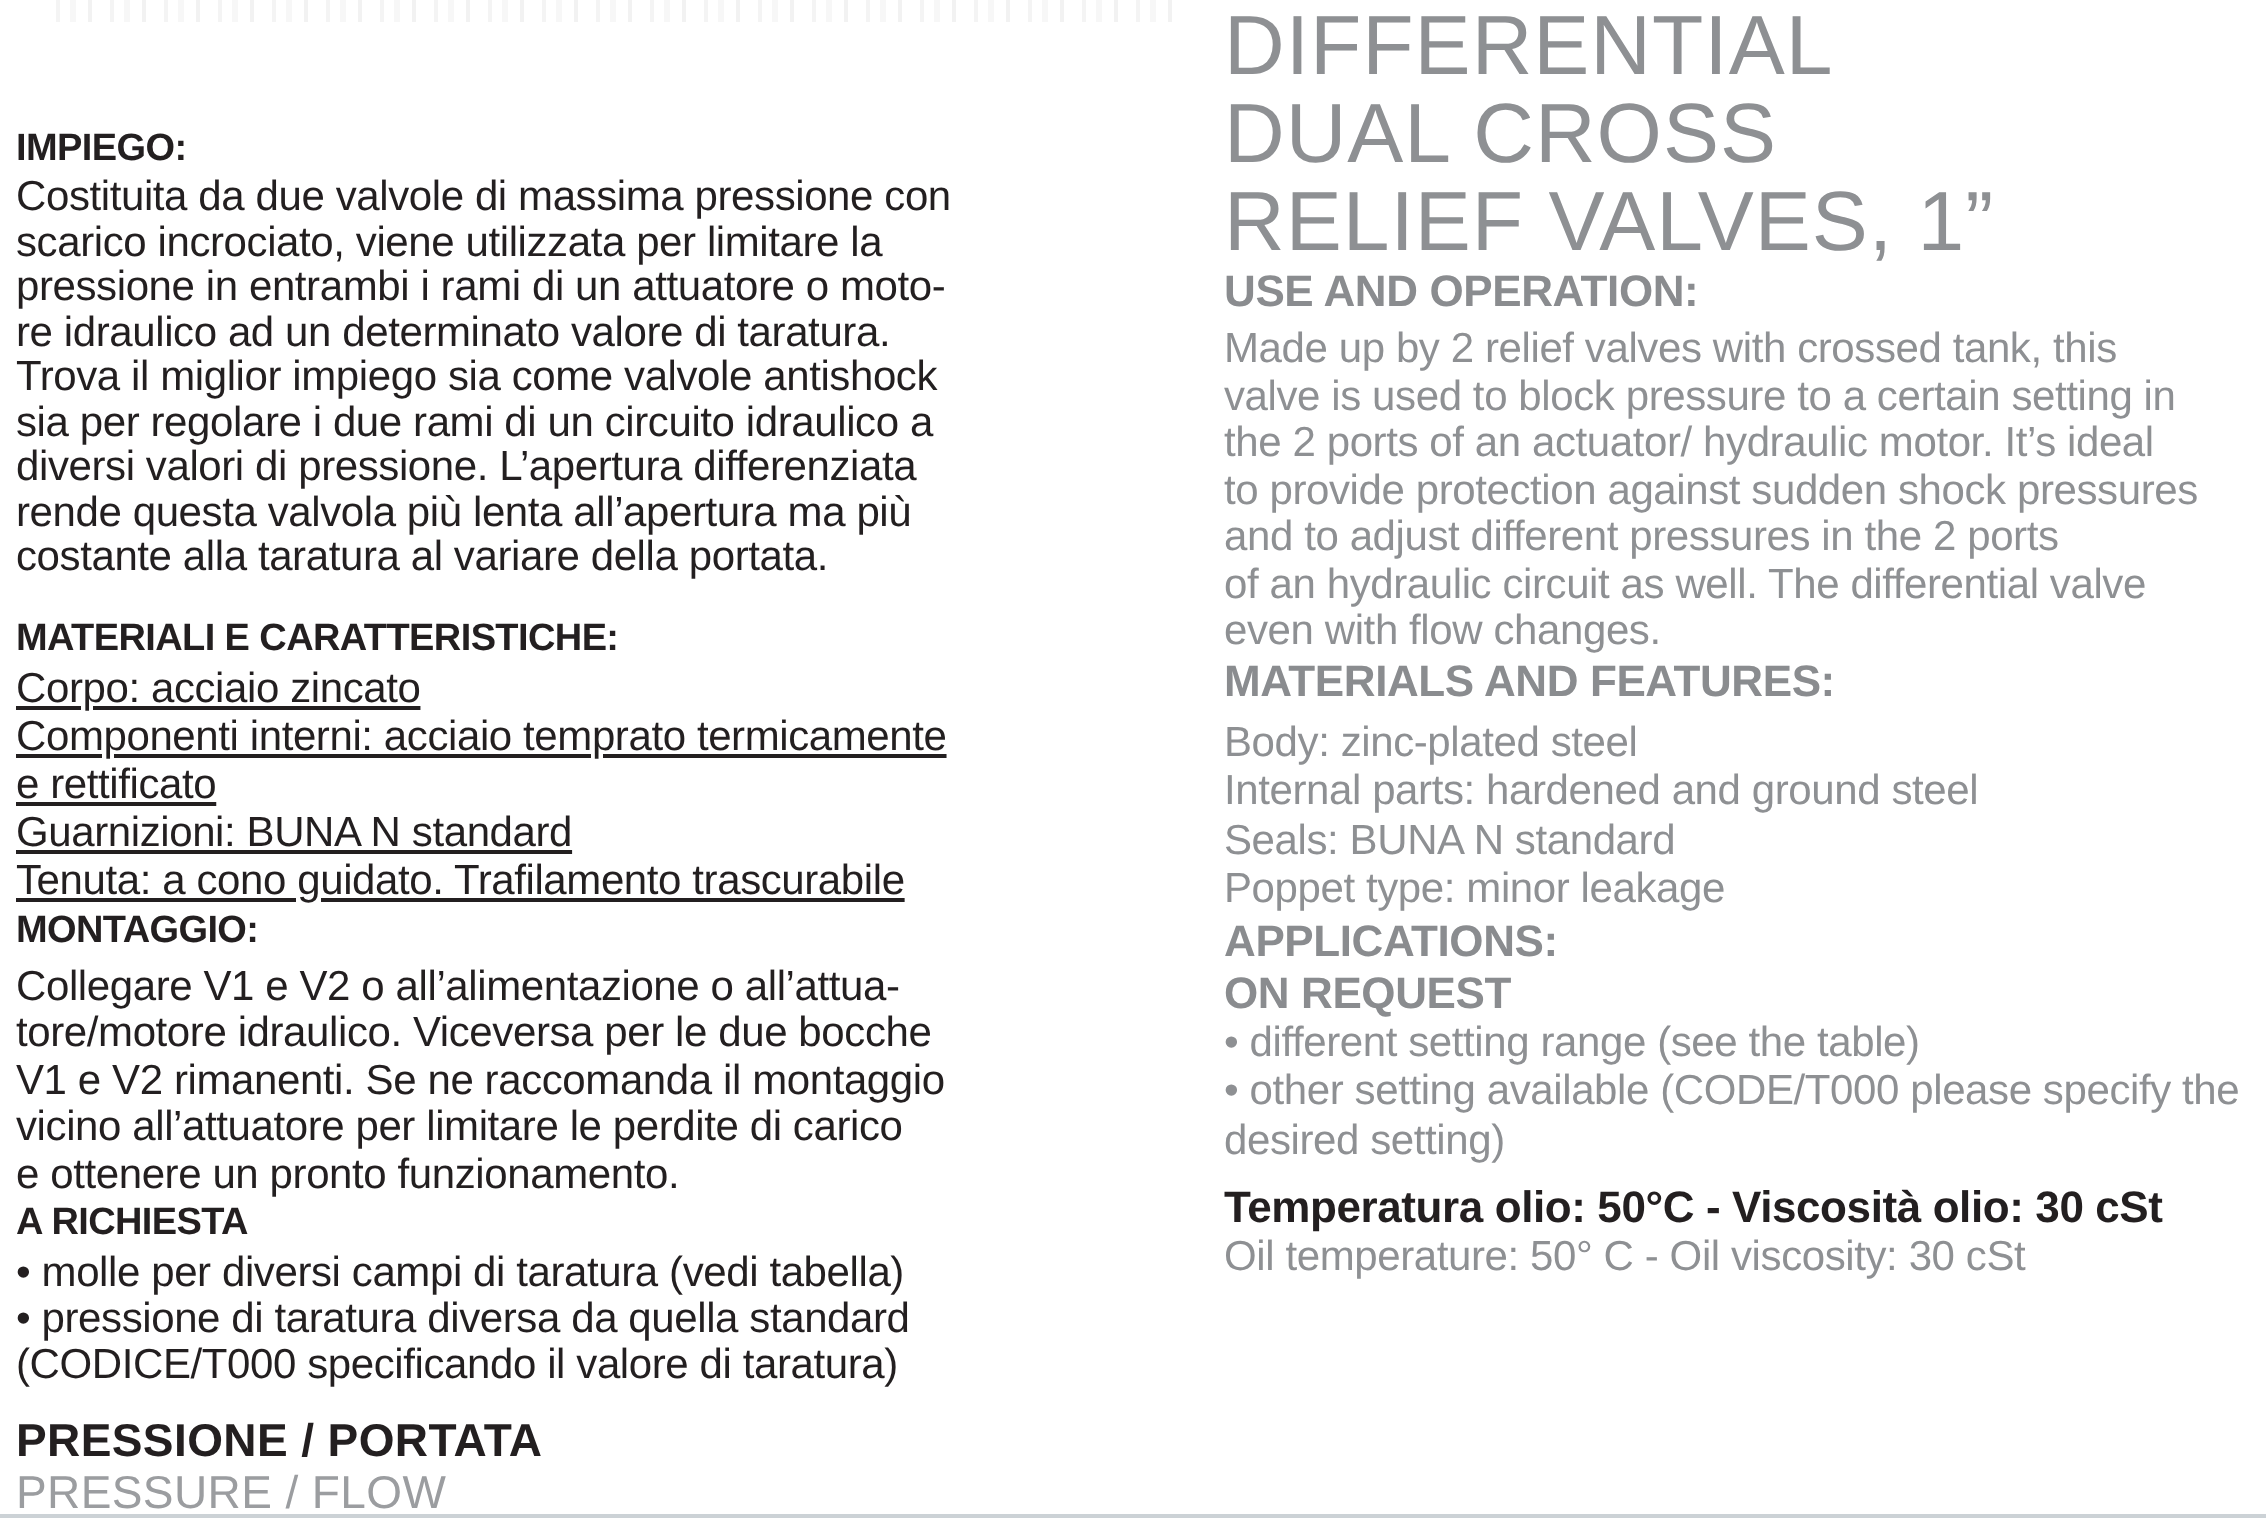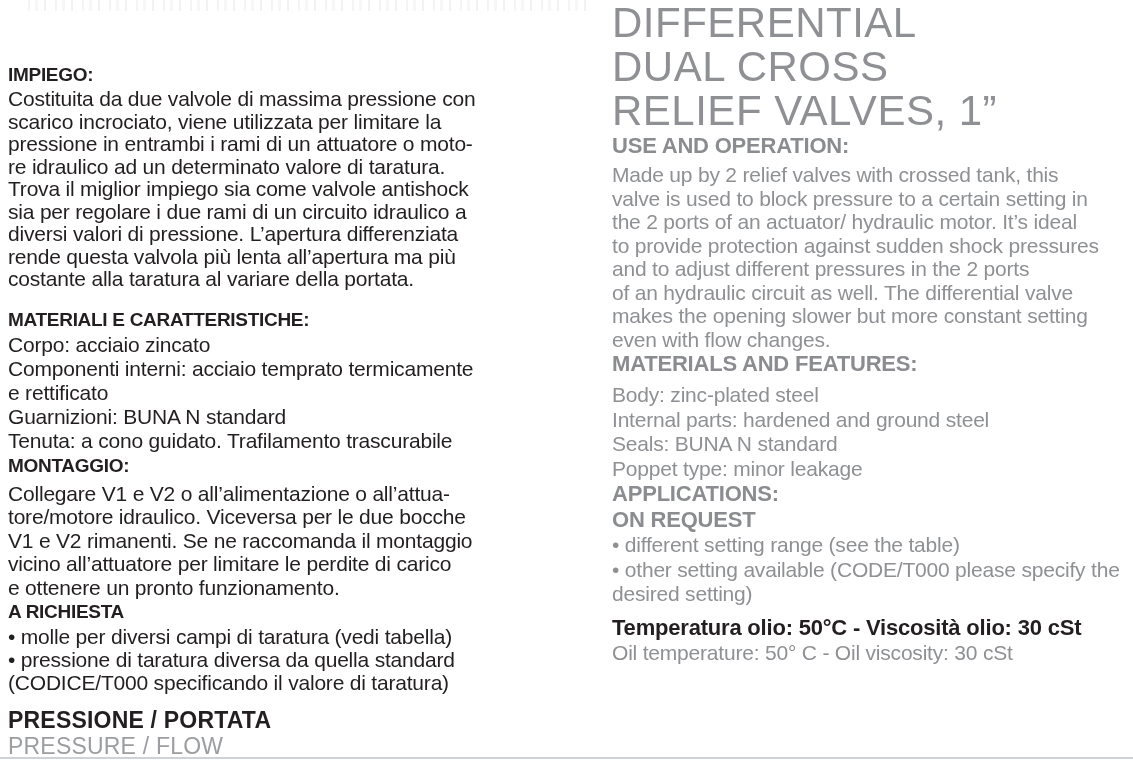--- a/index.html
+++ b/index.html
@@ -29,21 +29,21 @@
   }
   .col-left .sec-h {
     font-size: 19px; font-weight: 700; line-height: 26px;
     letter-spacing: -0.3px; white-space: nowrap;
   }
   .col-left .line {
     font-size: 21px; font-weight: 400; line-height: 22.5px;
     letter-spacing: -0.2px; white-space: nowrap;
   }
   .col-left .sec-materiali { margin-top: 16px; }
-  .col-left .sec-materiali .line { line-height: 24px; }
+  .col-left .sec-materiali .line { line-height: 24px; text-decoration: underline; }
   .col-left .sec-montaggio .lines { margin-top: 3px; }
   .col-left .sec-montaggio .line { line-height: 23.5px; }
   .col-left .sec-richiesta .line { line-height: 23px; }
   .footer-left { margin-top: 13px; }
   .footer-title-it {
     font-size: 23px; font-weight: 600; line-height: 26px;
     color: #231f20; letter-spacing: 0.2px; white-space: nowrap;
   }
   .footer-title-en {
     font-size: 23px; font-weight: 400; line-height: 26px;
@@ -157,21 +157,20 @@
 
     <div class="sec sec-use">
       <div class="sec-h">USE AND OPERATION:</div>
       <div class="lines">
           <div class="line">Made up by 2 relief valves with crossed tank, this</div>
           <div class="line">valve is used to block pressure to a certain setting in</div>
           <div class="line">the 2 ports of an actuator/ hydraulic motor. It’s ideal</div>
           <div class="line">to provide protection against sudden shock pressures</div>
           <div class="line">and to adjust different pressures in the 2 ports</div>
           <div class="line">of an hydraulic circuit as well. The differential valve</div>
-          <div class="line">makes the opening slower but more constant setting</div>
           <div class="line">even with flow changes.</div>
         </div>
     </div>
 
     <div class="sec sec-materials">
       <div class="sec-h">MATERIALS AND FEATURES:</div>
       <div class="lines">
           <div class="line">Body: zinc-plated steel</div>
           <div class="line">Internal parts: hardened and ground steel</div>
           <div class="line">Seals: BUNA N standard</div>

